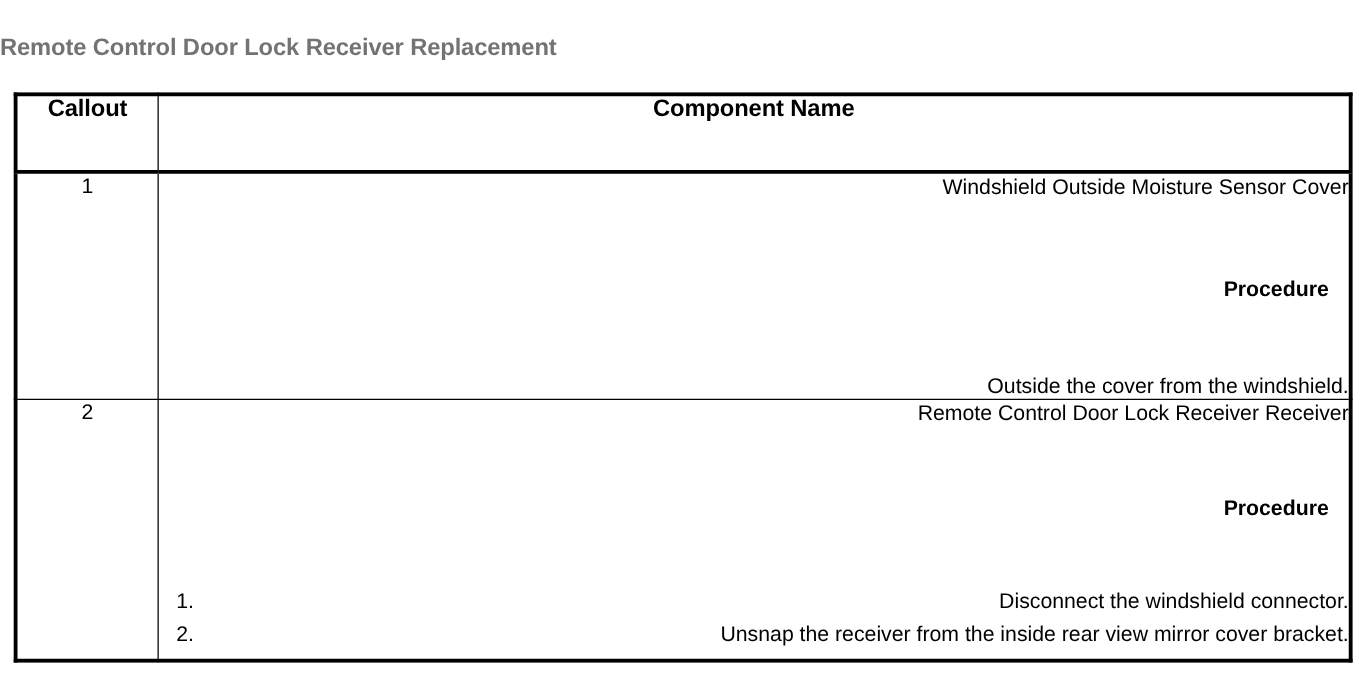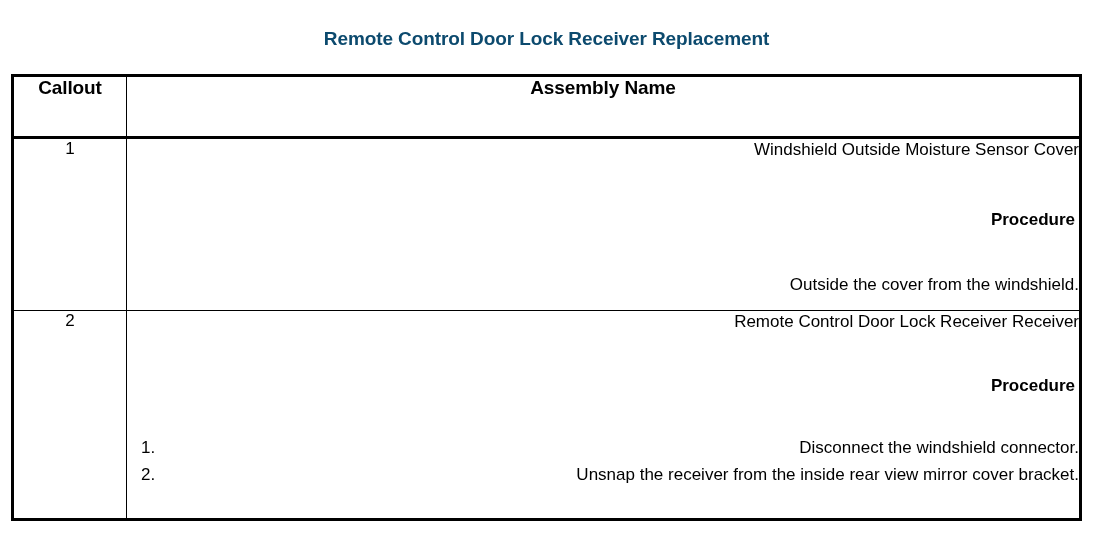--- a/index.html
+++ b/index.html
@@ -21,25 +21,25 @@
     height: 549px;
     background: #ffffff;
   }
 
   
   .doc-title {
     position: absolute;
     left: 0;
     top: 28px;
     width: 1093px;
-    text-align: center;
+    text-align: left;
     font-size: 19px;
     font-weight: bold;
     letter-spacing: -0.1px;
-    color: #0c4a6e;
+    color: #737373;
     white-space: nowrap;
   }
 
   
   .parts-table {
     position: absolute;
     left: 11px;
     top: 74px;
     width: 1071px;
     border-collapse: collapse;
@@ -94,21 +94,21 @@
   .row2 .component-cell { height: 207px; }
 
   .line-plain {
     margin: 0;
     font-size: 17px;
     font-weight: normal;
     white-space: nowrap;
   }
 
   .line-heading {
-    margin: 4px;
+    margin: 16px;
     font-size: 17px;
     font-weight: bold;
     white-space: nowrap;
   }
 
   .gap-lg { height: 44px; }
   .gap-md { height: 39px; }
   .gap-sm { height: 38px; }
   .gap-xs { height: 33px; }
 
@@ -143,21 +143,21 @@
 
   <table class="parts-table">
     <colgroup>
       <col class="col-callout">
       <col class="col-component">
     </colgroup>
 
     <thead>
       <tr>
         <th class="head-cell">Callout</th>
-        <th class="head-cell">Assembly Name</th>
+        <th class="head-cell">Component Name</th>
       </tr>
     </thead>
 
     <tbody>
 
       <tr class="row1">
         <td class="callout-cell">1</td>
         <td class="component-cell">
           <div class="line-plain">Windshield Outside Moisture Sensor Cover</div>
           <div class="gap-lg"></div>

